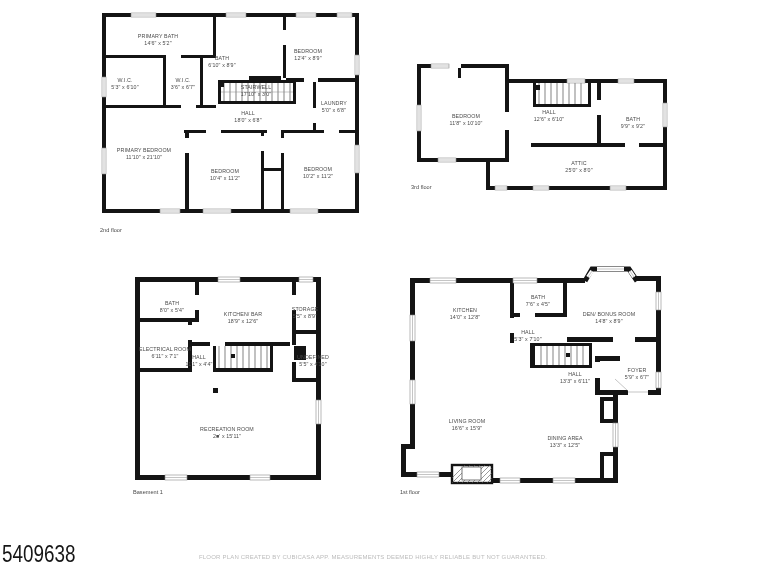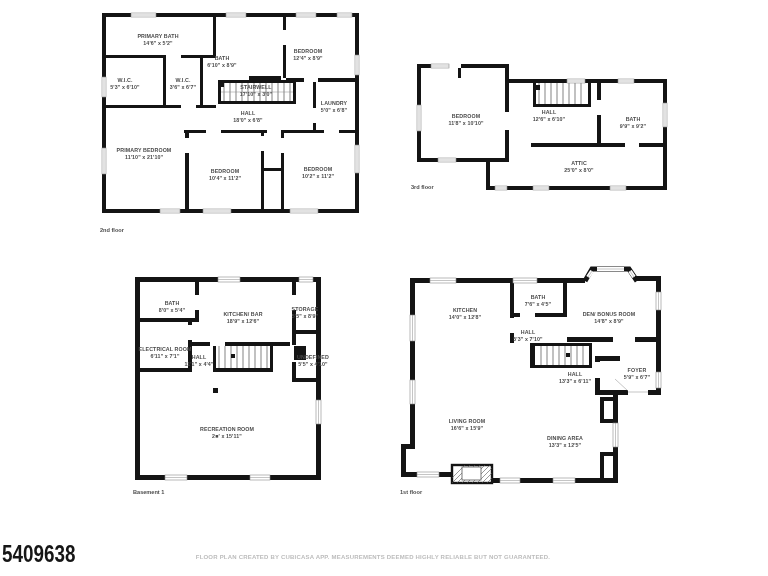--- a/index.html
+++ b/index.html
@@ -1,17 +1,17 @@
 <!DOCTYPE html>
 <html><head>
 <meta charset="utf-8">
 <style>
   html,body{margin:0;padding:0;background:#fff;}
   #canvas{position:relative;width:746px;height:576px;background:#ffffff;overflow:hidden;
-          font-family:"Liberation Sans",sans-serif;font-weight:bold;}
+          font-family:"Liberation Sans",sans-serif;}
   svg{position:absolute;overflow:visible;}
   .k{fill:#141414;}
   .w{fill:#ffffff;stroke:#8a8a8a;stroke-width:.6;}
   .t{stroke:#4d4d4d;stroke-width:.7;fill:none;}
   .m{stroke:#8a8a8a;stroke-width:.5;fill:none;}
   .rl{position:absolute;transform:translate(-50%,-50%);text-align:center;white-space:nowrap;
       color:#4a4a4a;font-size:5.3px;line-height:7px;letter-spacing:.1px;}
   .fl{position:absolute;font-size:5.6px;color:#4a4a4a;line-height:7px;}
   .disc{position:absolute;left:0;right:0;top:554px;text-align:center;font-size:6px;
         color:#bcbcbc;letter-spacing:.2px;}

